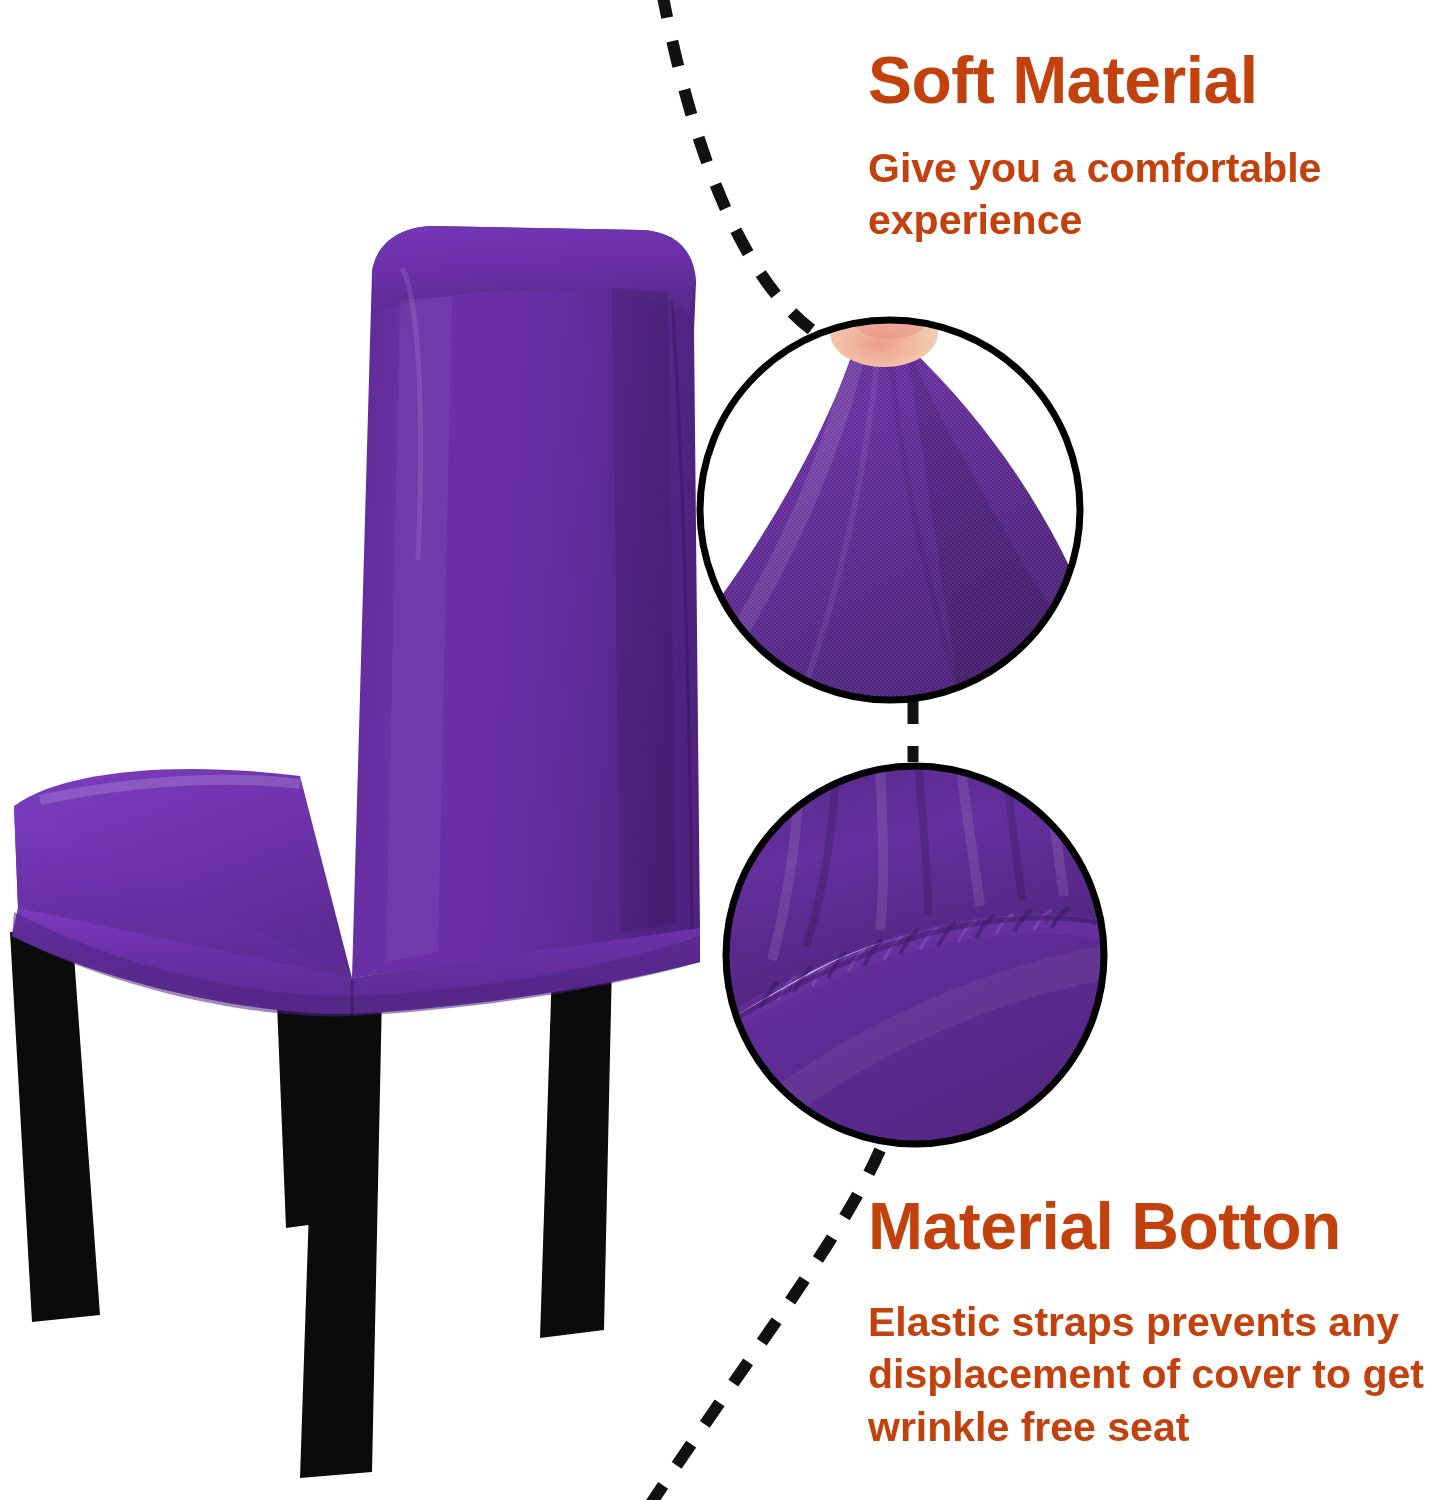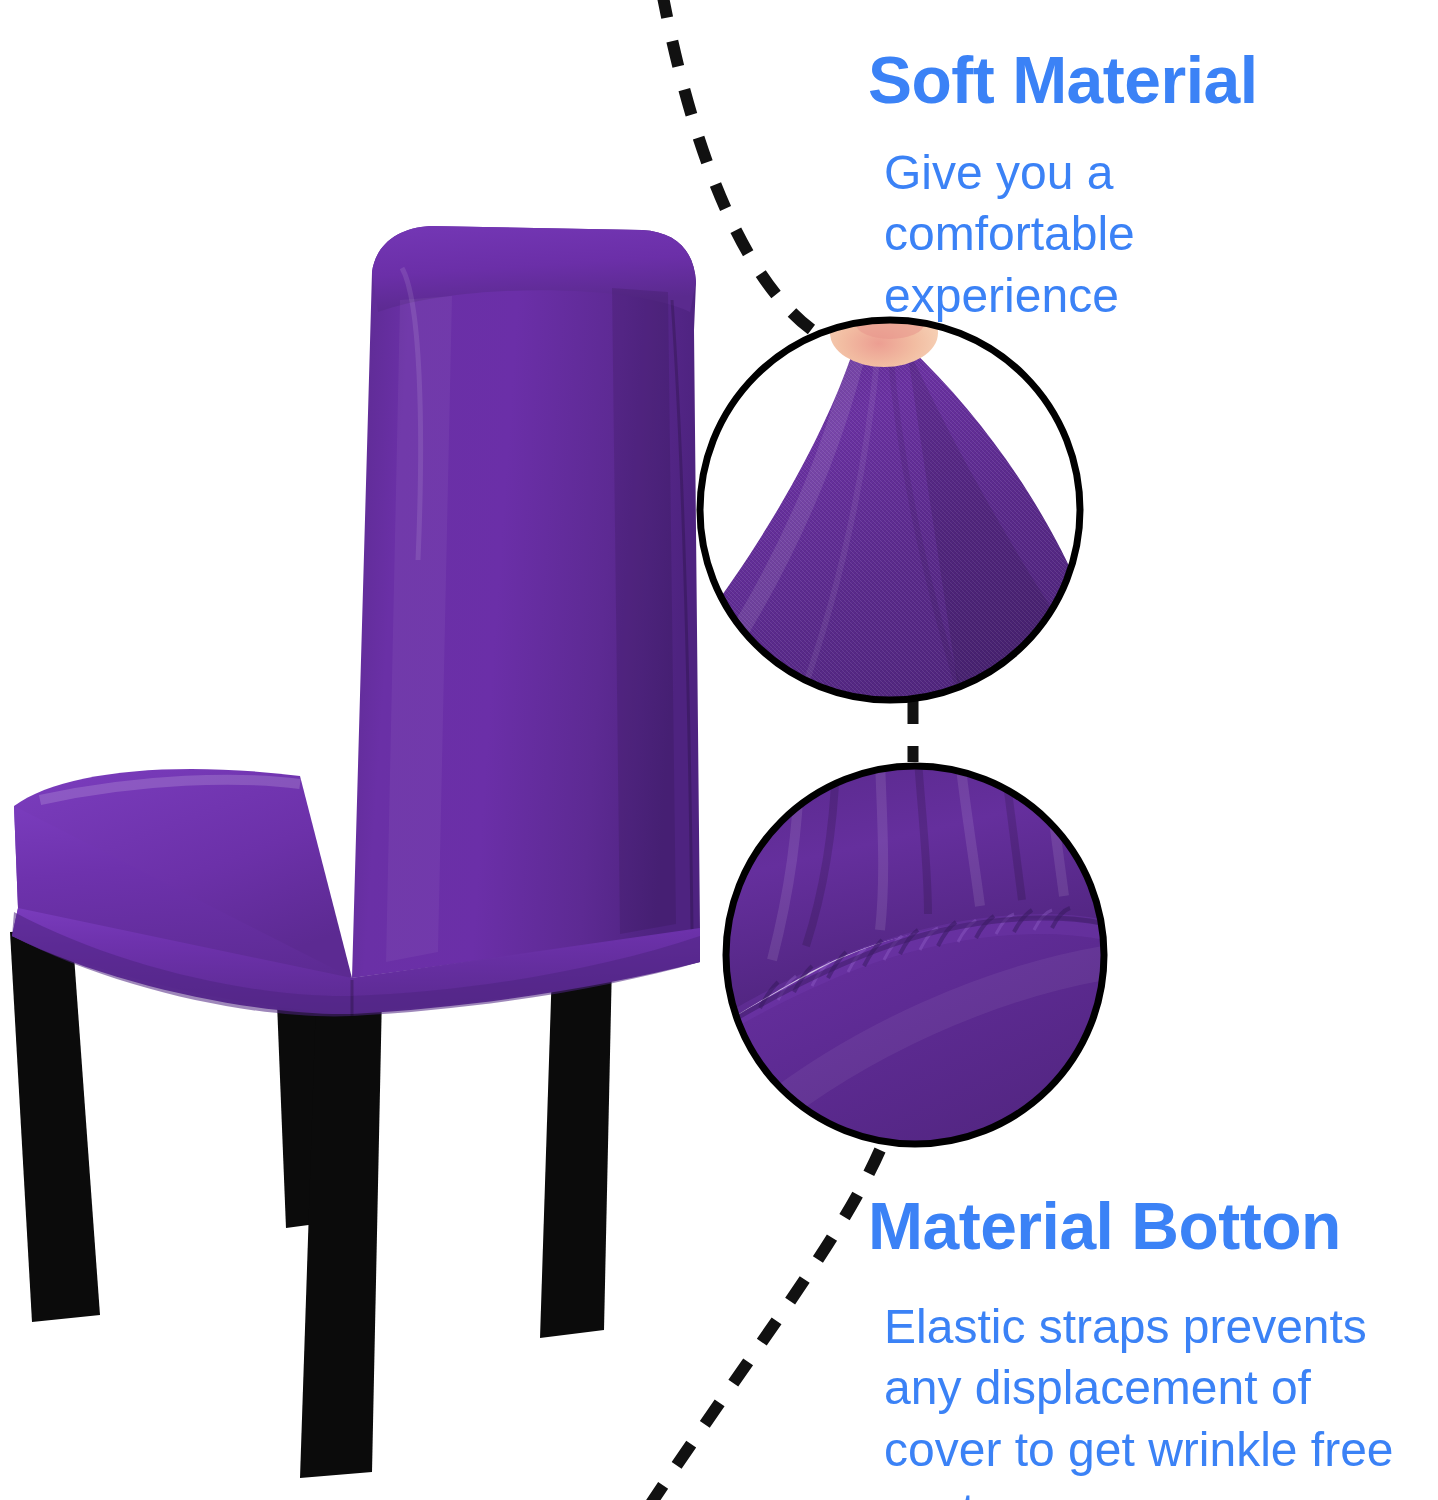--- a/index.html
+++ b/index.html
@@ -22,40 +22,40 @@
   #art {
     position: absolute;
     left: 0; top: 0;
     width: 1438px;
     height: 1500px;
     display: block;
   }
   
   .txt-block {
     position: absolute;
-    color: #3b82f6;
+    color: #c2410c;
   }
   #block-top    { left: 868px; top: 46px;   width: 500px; }
   #block-bottom { left: 868px; top: 1192px; width: 560px; }
 
   .heading {
     font-size: 66px;
     font-weight: bold;
     line-height: 1.06;
     letter-spacing: -0.5px;
     margin: 0 0 26px 0;
     white-space: nowrap;
   }
   #block-bottom .heading { margin-bottom: 34px; }
 
   .subtext {
-    font-size: 48px;
-    font-weight: normal;
+    font-size: 41px;
+    font-weight: bold;
     line-height: 1.28;
-    margin: 16px;
+    margin: 0;
   }
 </style>
 </head>
 <body>
 
 <div id="stage">
 
   <svg id="art" viewBox="0 0 1438 1500" width="1438" height="1500" xmlns="http://www.w3.org/2000/svg">
     <defs>
 

